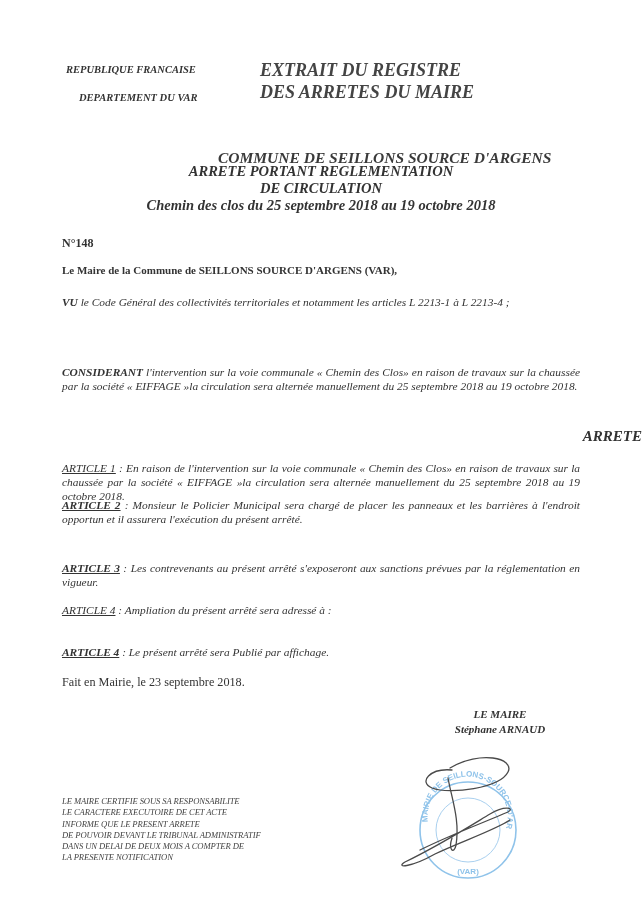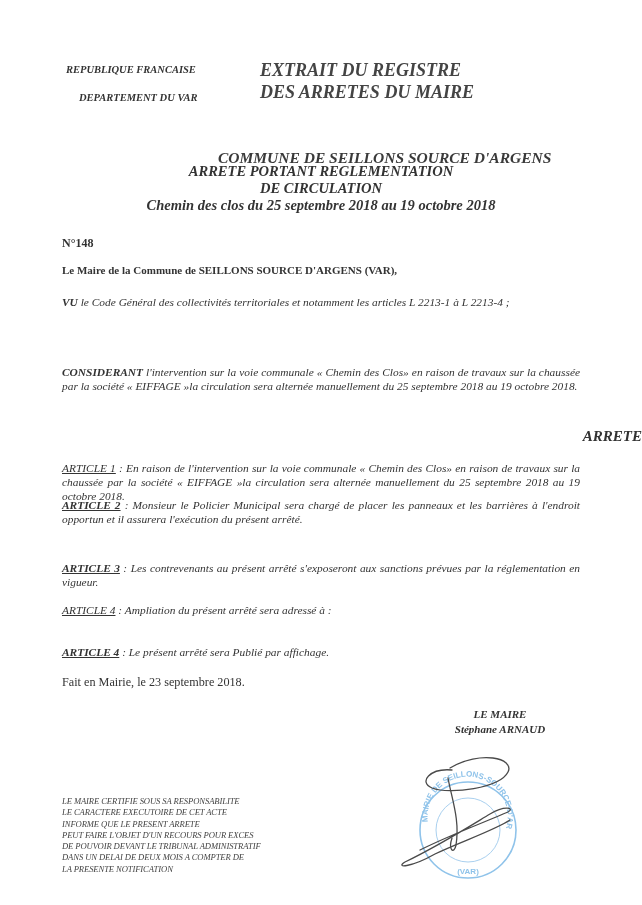--- a/index.html
+++ b/index.html
@@ -94,19 +94,18 @@
       <path d="M 60,18 C 90,0 125,8 118,22 C 110,38 60,45 42,38 C 28,32 40,18 62,20"></path>
       <path d="M 58,28 C 62,50 70,70 66,95 C 64,105 58,100 62,88"></path>
       <path d="M 30,100 C 60,85 95,72 118,62 C 125,58 115,55 100,64 C 80,76 50,95 15,112 C 5,118 20,118 45,104 C 70,92 105,80 120,70"></path>
     </g>
   </svg>
 
   <div class="abs footer" style="top:796px;">
     <div>LE MAIRE CERTIFIE SOUS SA RESPONSABILITE</div>
     <div>LE CARACTERE EXECUTOIRE DE CET ACTE</div>
     <div>INFORME QUE LE PRESENT ARRETE</div>
-    <div>PEUT FAIRE L'OBJET D'UN RECOURS POUR EXCES</div>
     <div>DE POUVOIR DEVANT LE TRIBUNAL ADMINISTRATIF</div>
     <div>DANS UN DELAI DE DEUX MOIS A COMPTER DE</div>
     <div>LA PRESENTE NOTIFICATION</div>
   </div>
 
 </div>
 
 </body></html>

